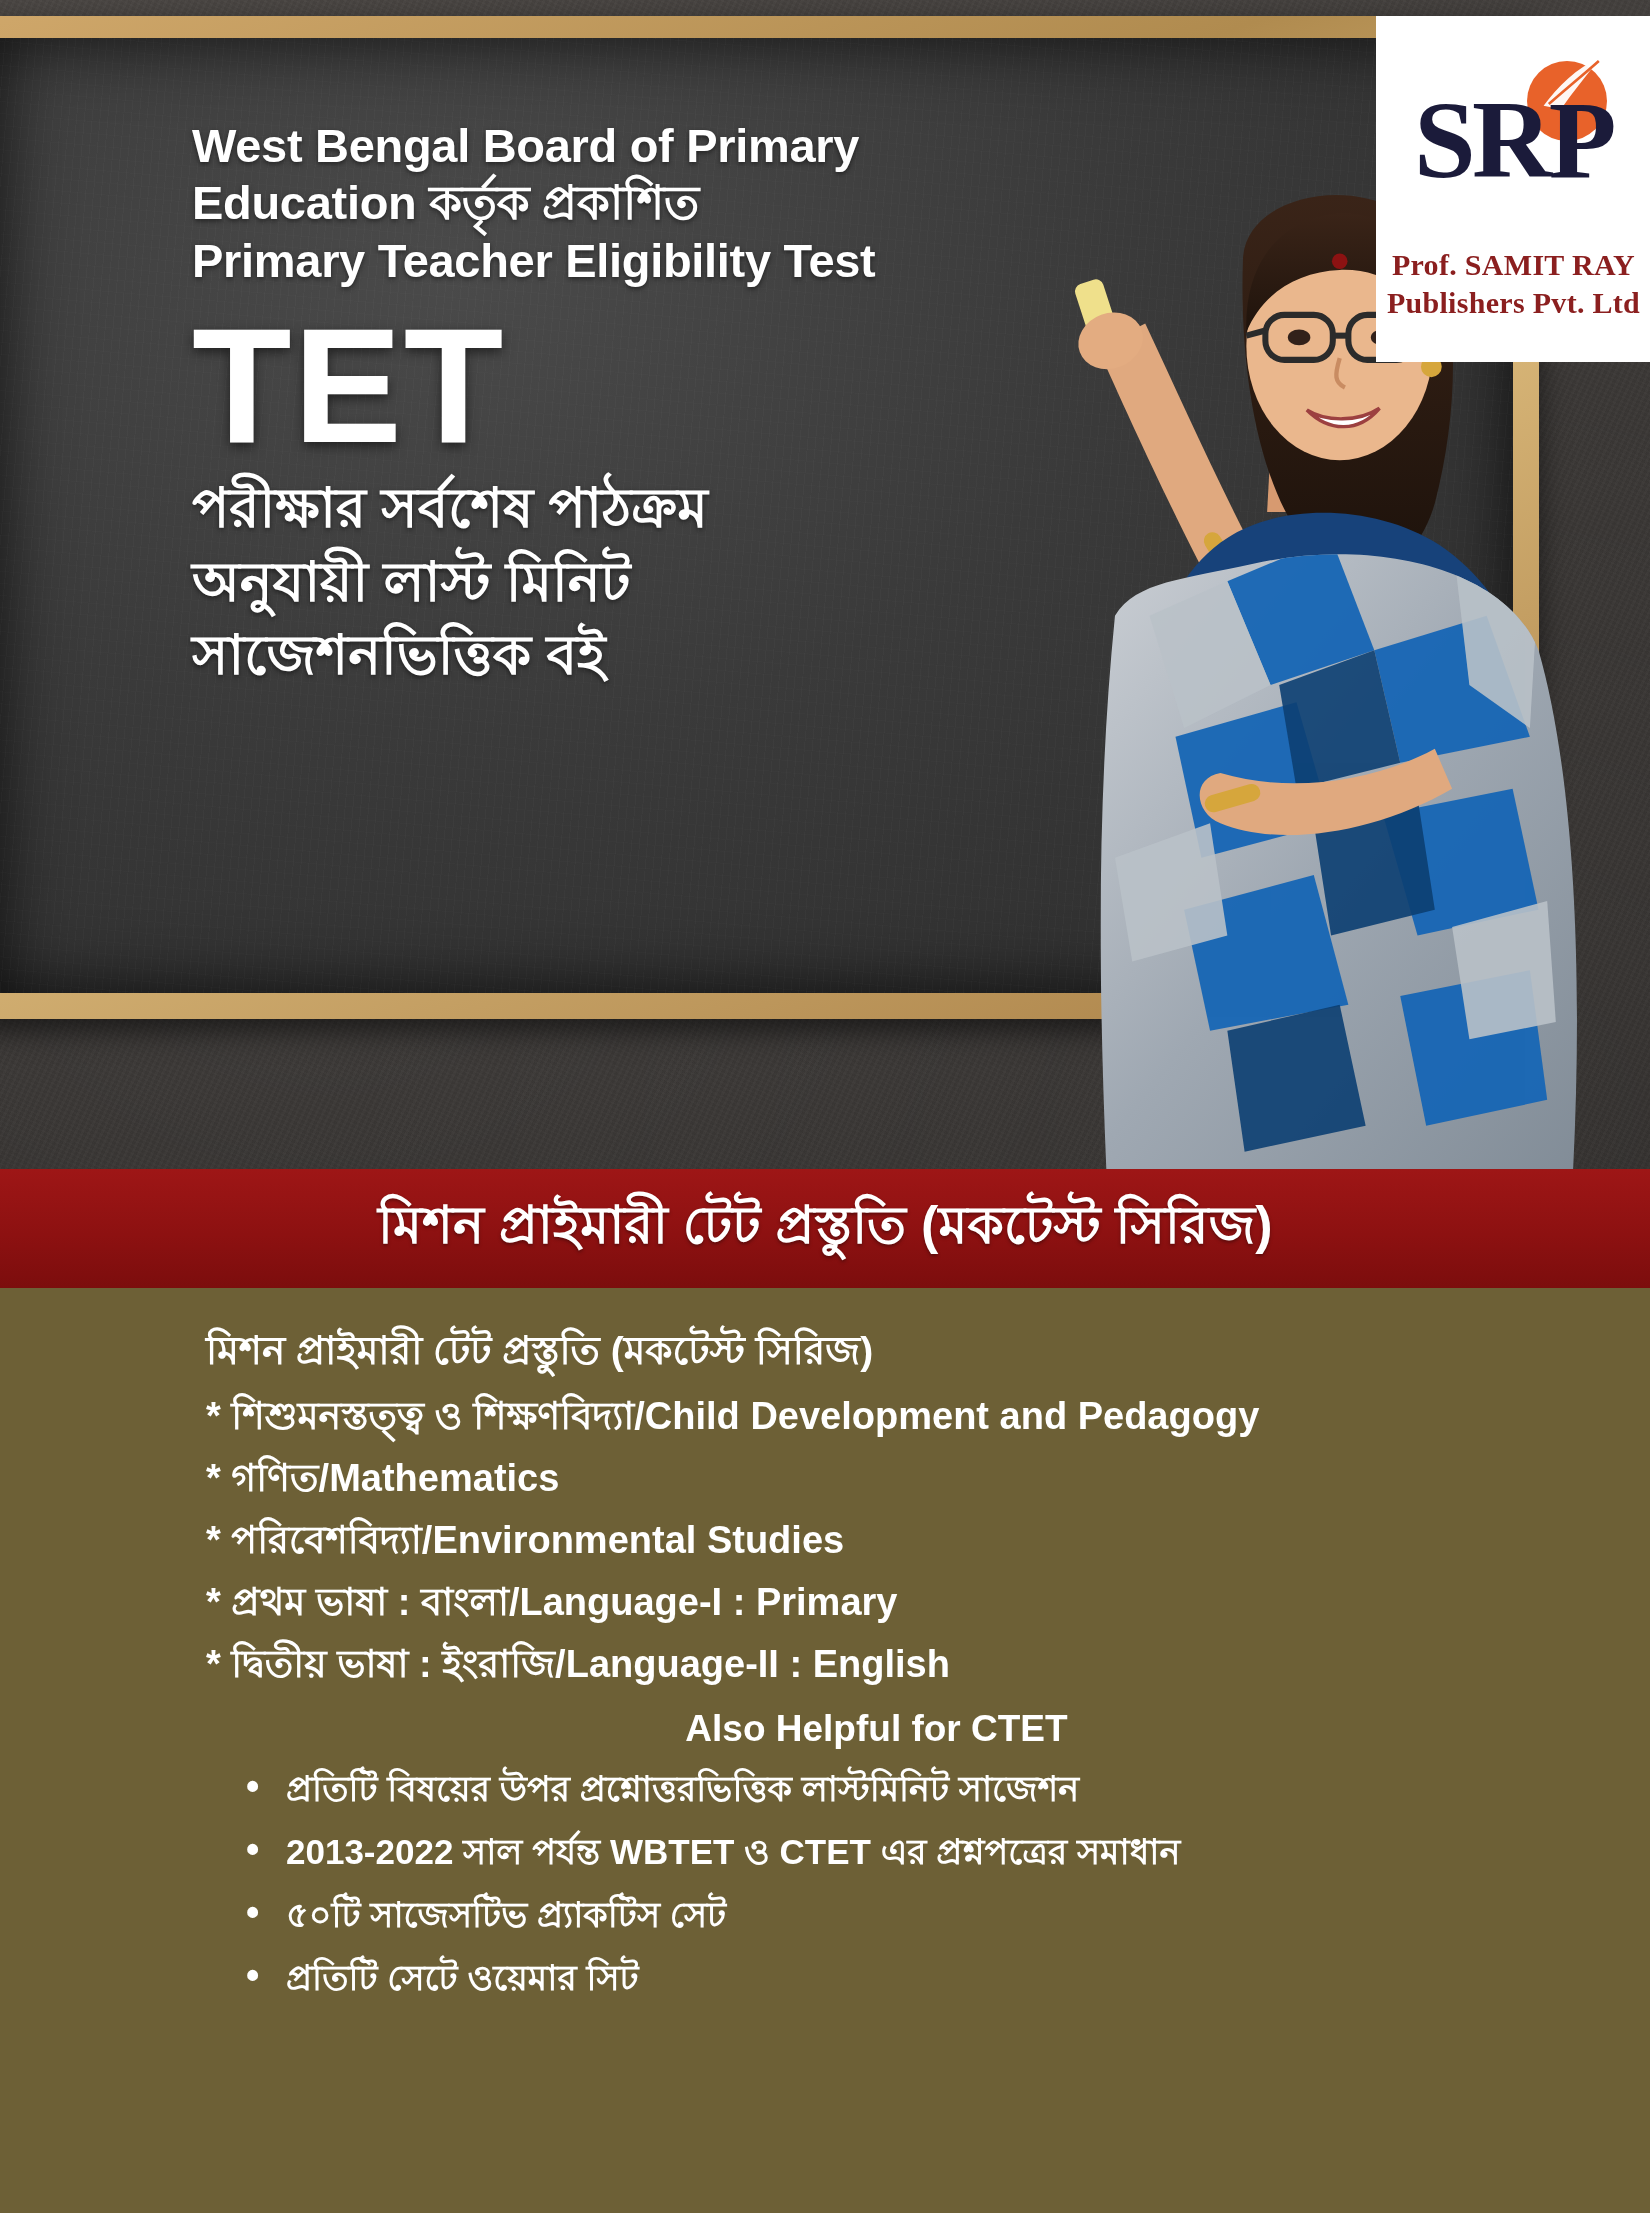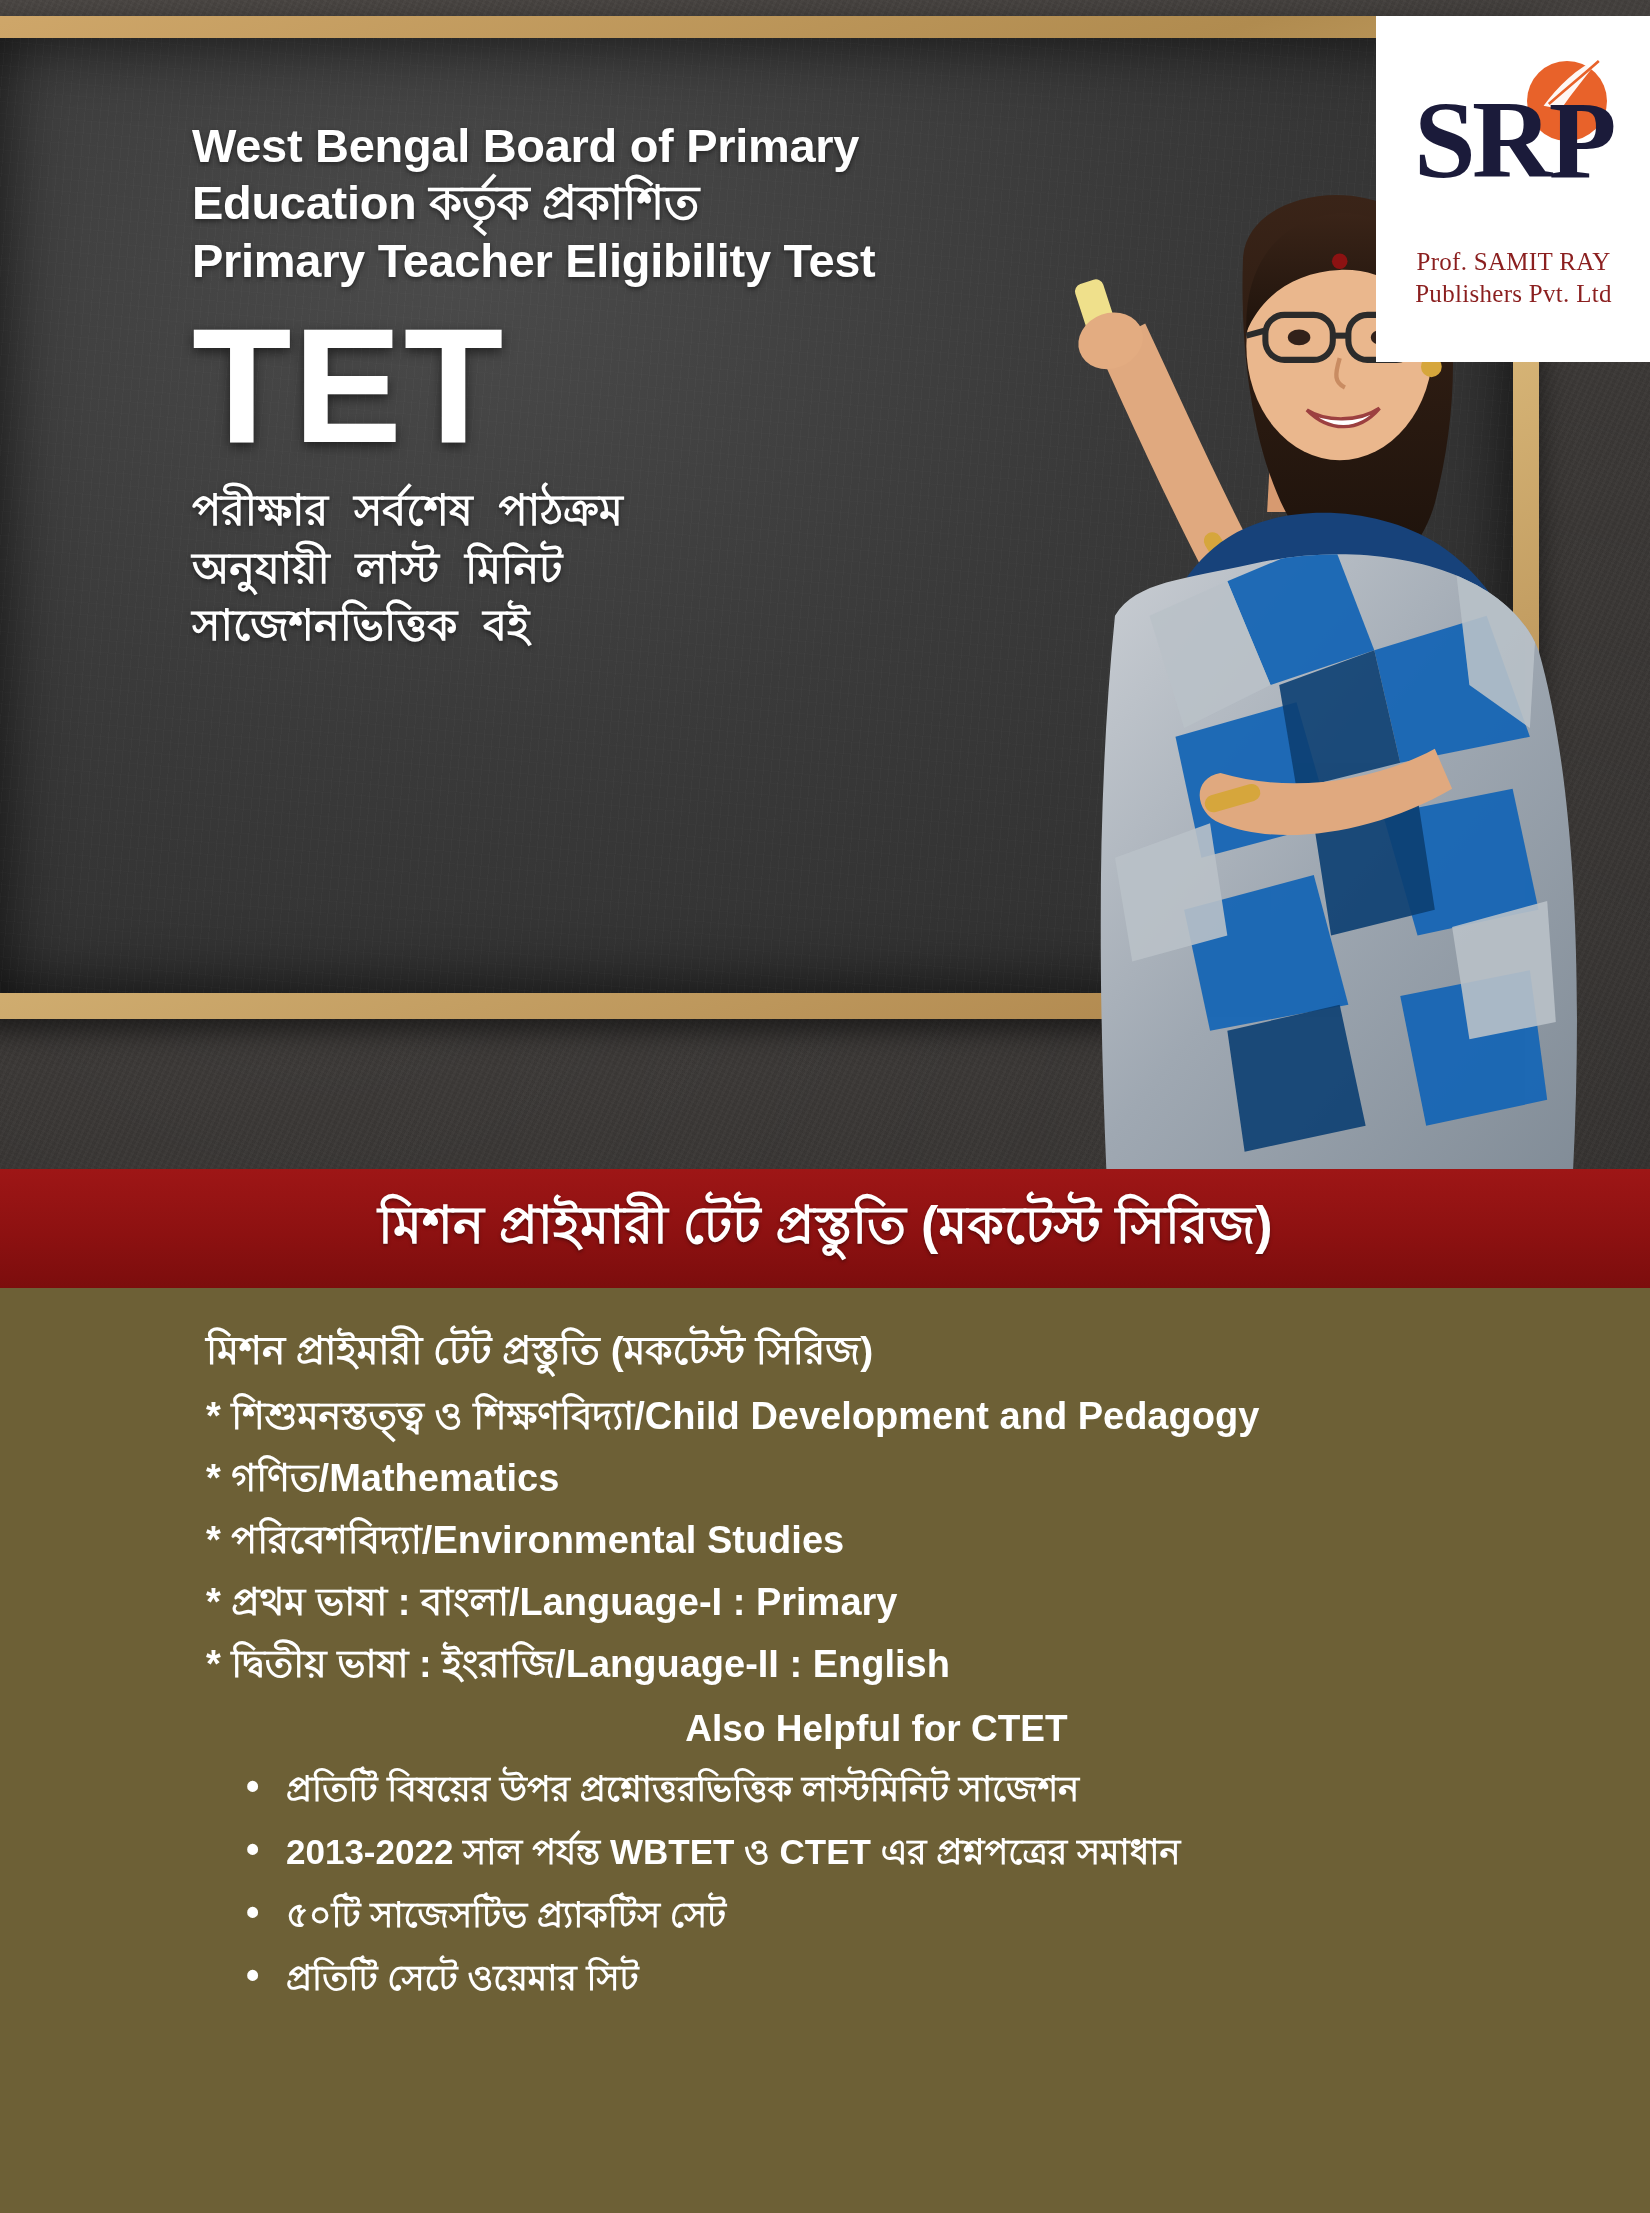--- a/index.html
+++ b/index.html
@@ -90,26 +90,25 @@
 
   .tet-word {
     margin-top: 19px;
     font-size: 163px;
     font-weight: bold;
     line-height: 0.96;
     letter-spacing: 1.7px;
     text-shadow: 0 3.5px 12px rgba(0,0,0,0.55);
   }
   .sub-bn {
-    margin-top: 21px;
-    font-size: 43px;
+    margin-top: 8px;
+    font-size: 55px;
     font-weight: bold;
     line-height: 1.33;
     text-shadow: 0 1.7px 5.2px rgba(0,0,0,0.5);
-    font-family: Liberation Mono, monospace;
   }
   .sub-bn .ln { display: block; white-space: nowrap; }
 
   
   .logo-box {
     position: absolute;
     right: 0px; top: 16px;
     width: 275px;
     height: 346px;
     background: #ffffff;
@@ -146,22 +145,22 @@
   .logo-leaf {
     position: absolute;
     left: 138px; top: 7px;
     width: 69px; height: 61px;
   }
   .logo-name {
     margin-top: 1.7px;
     text-align: center;
     font-family: "Liberation Serif", serif;
     color: #8b1f1f;
-    font-size: 25px;
-    font-weight: normal;
+    font-size: 30px;
+    font-weight: bold;
     line-height: 1.28;
     letter-spacing: 0.3px;
   }
 
   
   .teacher {
     position: absolute;
     right: 26px;
     bottom: 0;
     width: 657px;

